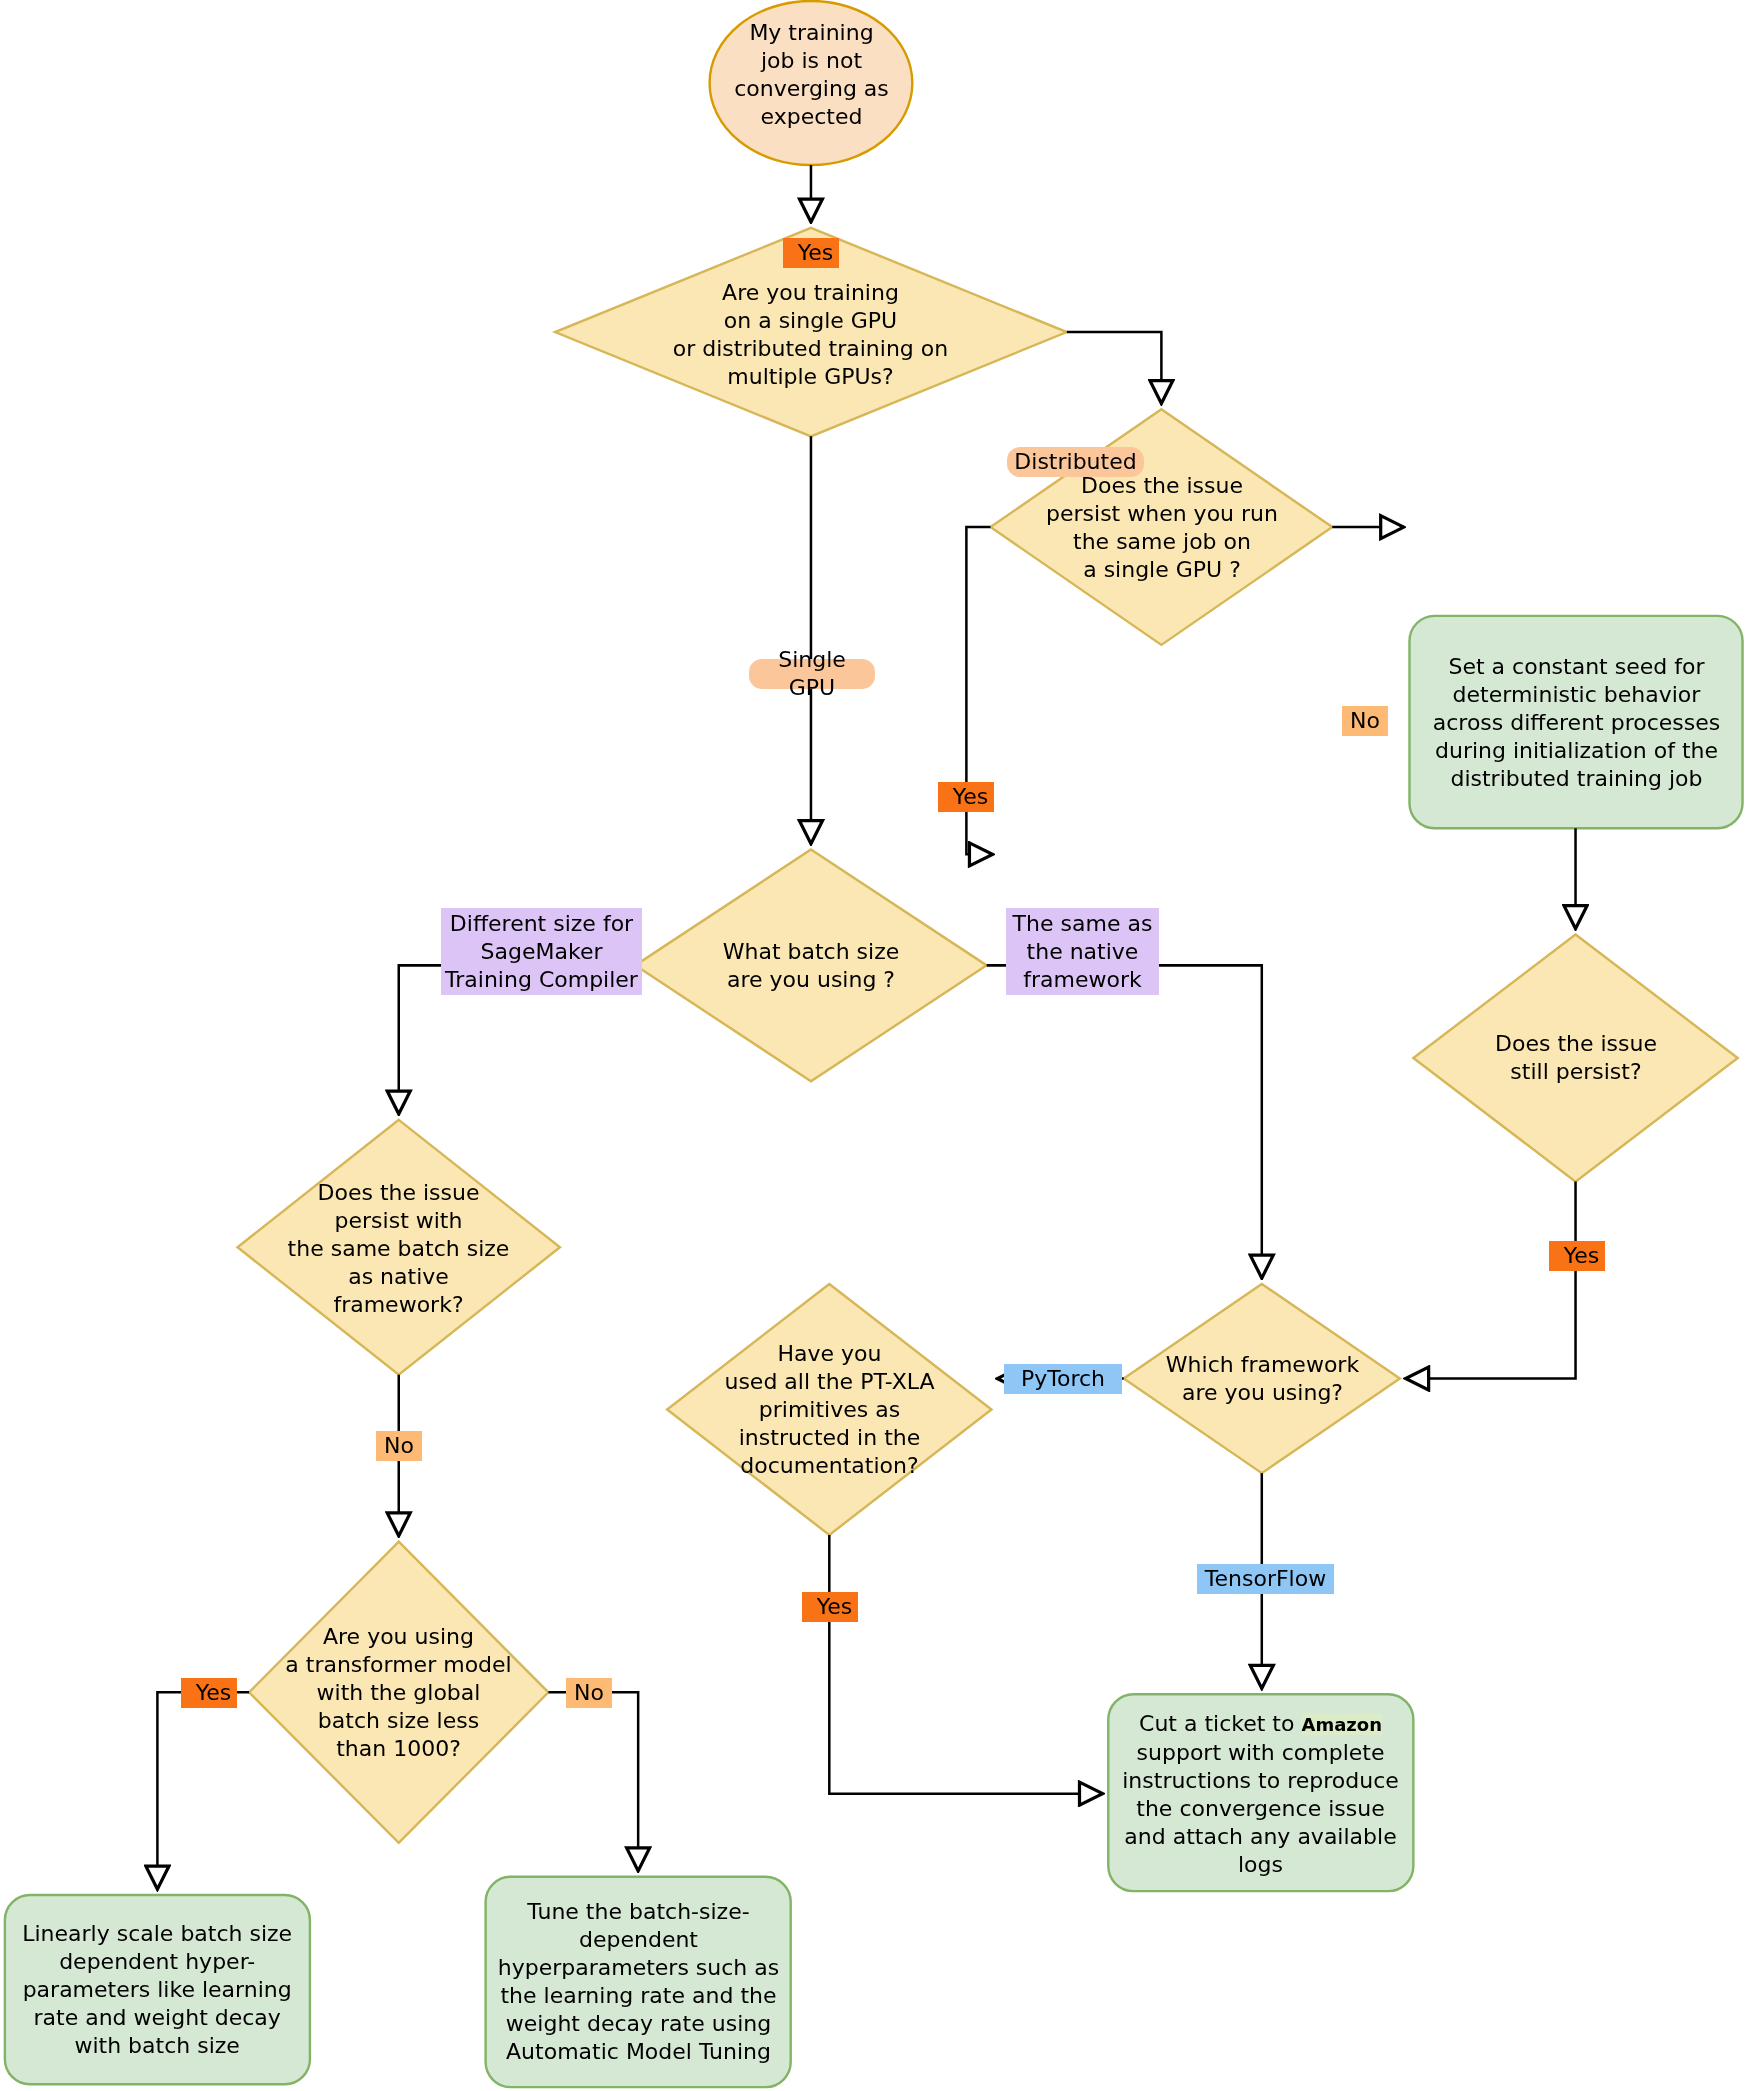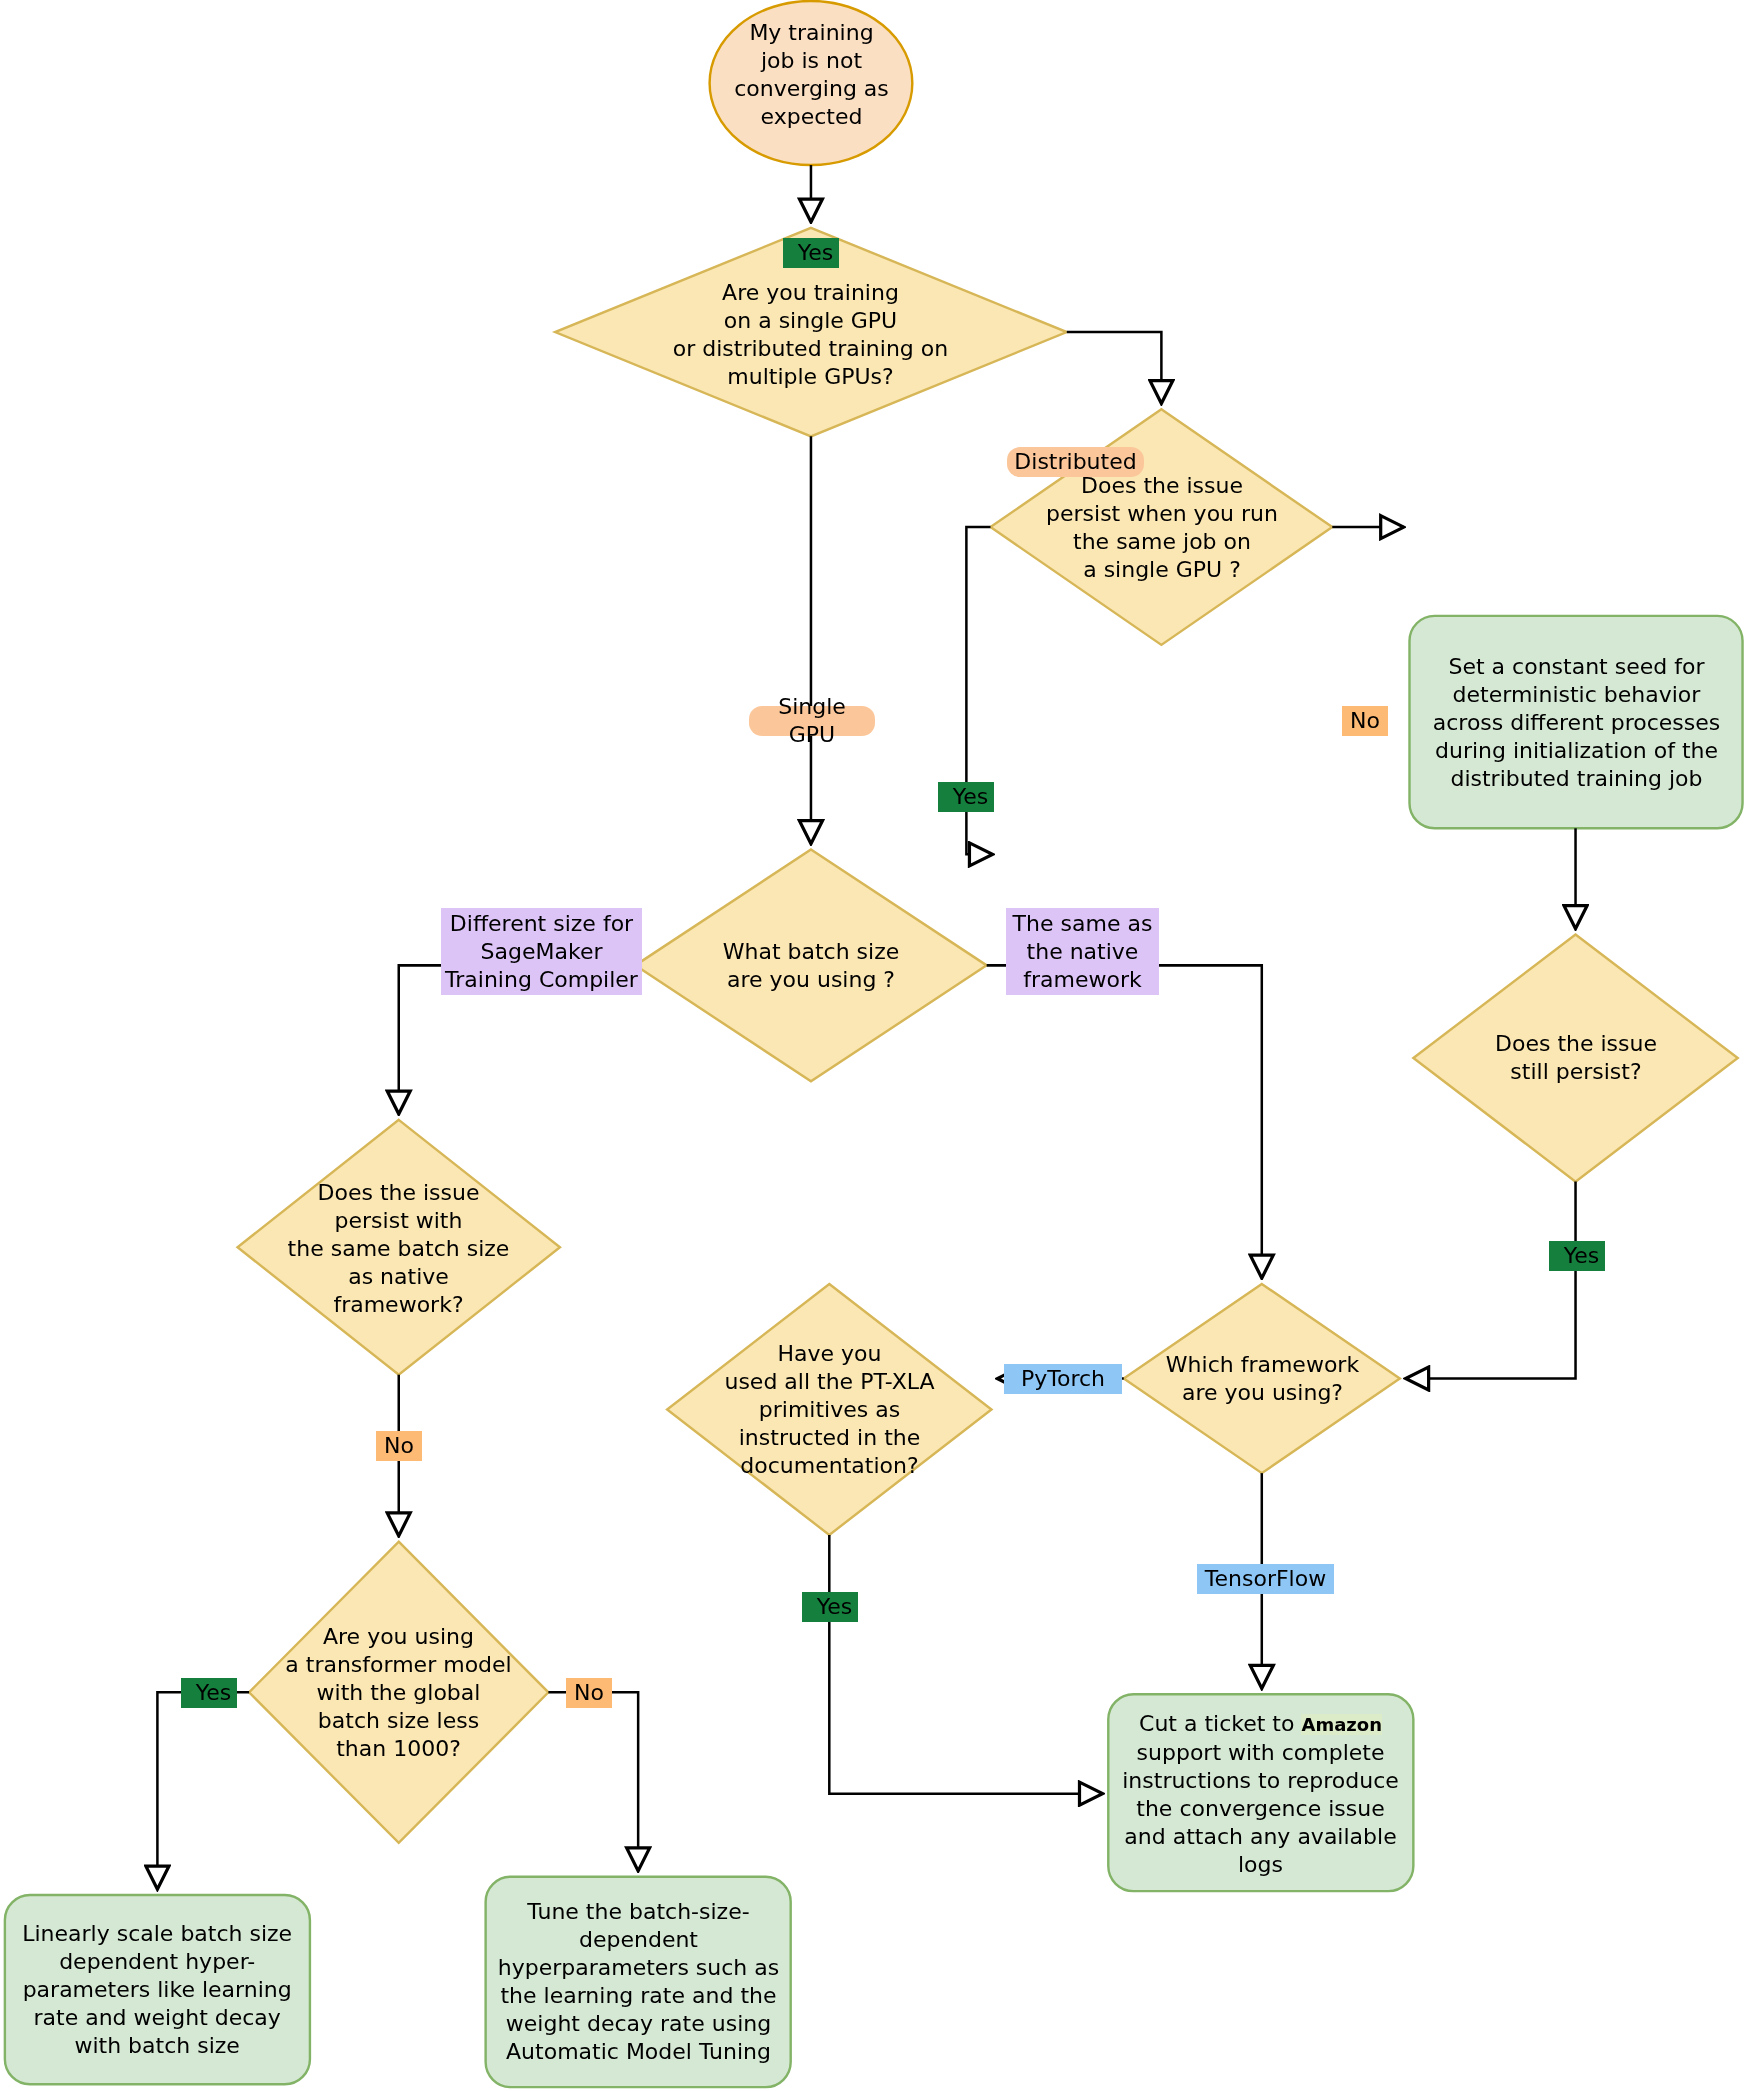--- a/index.html
+++ b/index.html
@@ -42,21 +42,21 @@
     align-items: center;
     justify-content: center;
     text-align: center;
     font-size: 22px;
     line-height: 28px;
     color: #000000;
     white-space: pre-line;
     padding: 1px 2.9px;
     box-sizing: border-box;
   }
-  .lbl-yes { background: #15803d; padding-left: 12px; }
+  .lbl-yes { background: #f97316; padding-left: 12px; }
   .lbl-no  { background: #fdba74; }
   .lbl-orange { background: #fbc79a; border-radius: 13px; }
   .lbl-purple { background: #ddc4f7; }
   .lbl-blue { background: #8ec7f5; }
   .amazon-link {
     background: #dcecc9;
     font-weight: bold;
     font-size: 18px;
   }
 </style>
@@ -199,21 +199,21 @@
 instructions to reproduce
 the convergence issue
 and attach any available
 logs</span></span>
   </div>
 
   <div class="edge-label lbl-yes" style="left:783px; top:238px; width:56px; height:30px;">Yes</div>
 
   <div class="edge-label lbl-orange" style="left:1007px; top:447px; width:137px; height:30px;">Distributed</div>
 
-  <div class="edge-label lbl-orange" style="left:749px; top:659px; width:126px; height:30px;margin-top:47px;">Single GPU</div>
+  <div class="edge-label lbl-orange" style="left:749px; top:659px; width:126px; height:30px;">Single GPU</div>
 
   <div class="edge-label lbl-yes" style="left:938px; top:782px; width:56px; height:30px;">Yes</div>
 
   <div class="edge-label lbl-no" style="left:1342px; top:706px; width:46px; height:30px;">No</div>
 
   <div class="edge-label lbl-yes" style="left:1549px; top:1241px; width:56px; height:30px;">Yes</div>
 
   <div class="edge-label lbl-purple" style="left:441px; top:908px; width:201px; height:87px;">Different size for
 SageMaker
 Training Compiler</div>

